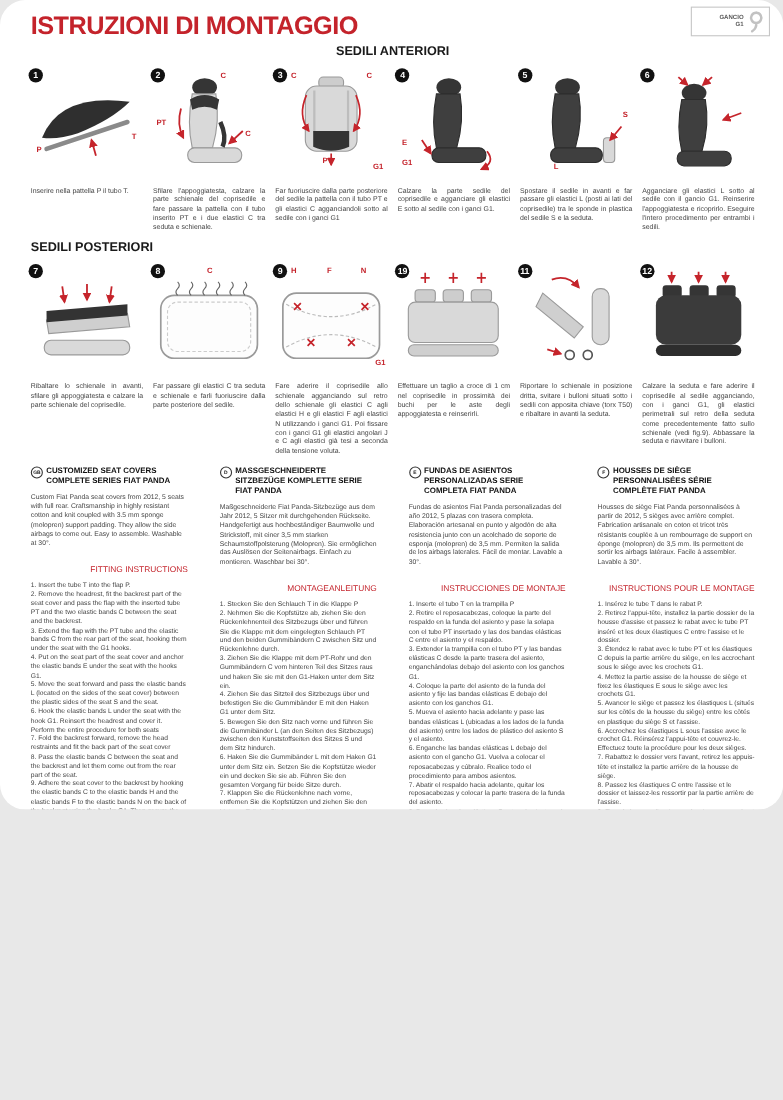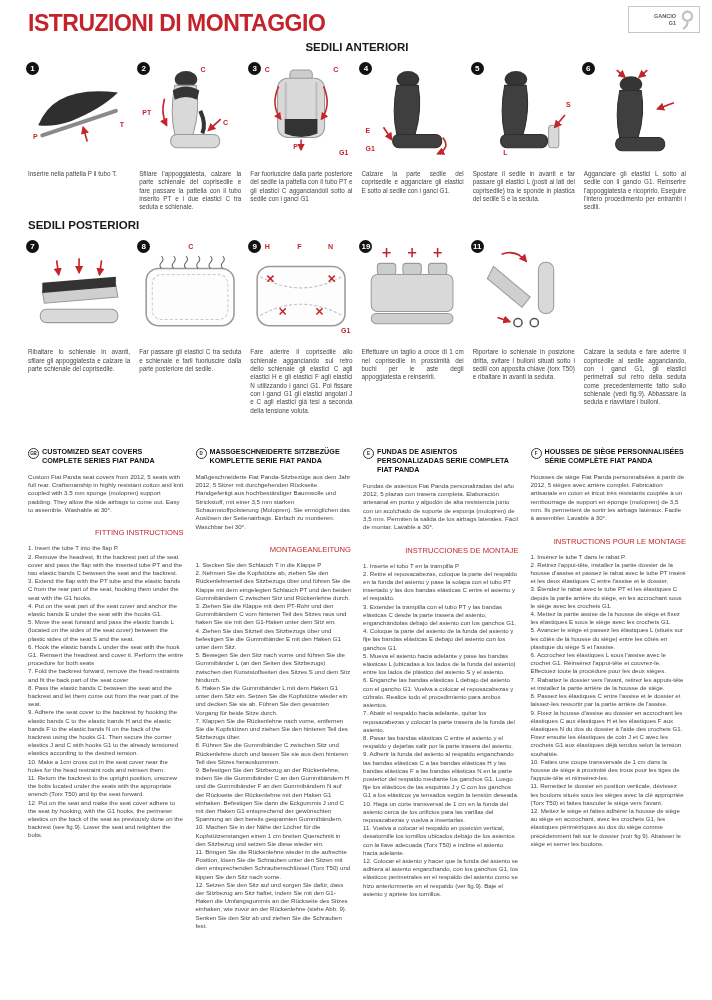--- a/index.html
+++ b/index.html
@@ -1,31 +1,31 @@
 <!DOCTYPE html>
 <html><head>
 <meta charset="utf-8">
 <style>
   html,body{margin:0;padding:0;background:#e8e8e8;}
-  .page{position:relative;width:712px;height:1000px;background:#ffffff;font-family:"Liberation Sans",sans-serif;overflow:hidden;margin:0 auto;box-sizing:border-box;}
+  .page{position:relative;width:712px;height:736px;background:#ffffff;font-family:"Liberation Sans",sans-serif;overflow:hidden;margin:0 auto;box-sizing:border-box;border-radius:23px;}
   .content{padding:10px 26px 0 28px;}
   .title{margin:0;font-size:23px;font-weight:bold;color:#c4232b;letter-spacing:-0.5px;}
   .sub{margin:4px 0 0;font-size:11.5px;font-weight:bold;color:#1a1a1a;text-align:center;}
   .hook-box{position:absolute;top:6px;right:12px;width:72px;height:27px;border:1px solid #c6c6c6;display:flex;align-items:center;justify-content:flex-end;gap:4px;padding:0 4px;box-sizing:border-box;background:#fff;}
   .hook-text{font-size:5.5px;font-weight:bold;color:#5a5a5a;text-align:right;line-height:7px;}
   .grid6{display:grid;grid-template-columns:repeat(6,1fr);gap:9px;}
   .illus-row{margin-top:12px;height:100px;}
   .panel{position:relative;height:100px;}
   .num-badge{position:absolute;top:-3px;left:-2px;width:13px;height:13px;border-radius:50%;background:#111;color:#fff;font-size:8px;font-weight:bold;display:flex;align-items:center;justify-content:center;z-index:2;}
   svg.illus{width:100%;height:100%;display:block;}
   .plbl{position:absolute;font-size:7px;font-weight:bold;color:#c4232b;z-index:2;}
   .cap-row{margin-top:5px;}
   .cap{font-size:6.3px;line-height:8.3px;color:#454545;text-align:justify;}
   .rear-head{margin:8px 0 0;font-size:11.5px;font-weight:bold;color:#1a1a1a;}
-  .lang-row{display:grid;grid-template-columns:repeat(4,1fr);gap:12px;margin-top:32px;}
+  .lang-row{display:grid;grid-template-columns:repeat(4,1fr);gap:29px;margin-top:8px;}
   .col-head{display:flex;gap:3px;align-items:flex-start;}
   .lang-badge{flex:0 0 auto;width:9px;height:9px;border:1px solid #333;border-radius:50%;font-size:4.5px;font-weight:bold;display:flex;align-items:center;justify-content:center;color:#222;letter-spacing:-0.2px;margin-top:1px;}
   .col-title{font-size:7.2px;font-weight:bold;line-height:9px;color:#111;}
   .intro{margin:8px 0 0;font-size:6.2px;line-height:8.3px;color:#454545;}
   .red-head{margin:14px 0 0;font-size:7.6px;font-weight:normal;color:#c4232b;text-align:right;}
   .steps{margin-top:7px;font-size:6.1px;line-height:8.2px;color:#454545;white-space:pre-line;}
 </style>
 </head>
 <body>
 
@@ -236,20 +236,38 @@
               <marker id="m11" markerWidth="5" markerHeight="5" refX="4" refY="2.5" orient="auto">
                 <path d="M0,0L5,2.5L0,5Z" fill="#c5242b"></path>
               </marker>
             </defs>
           <rect x="64" y="16" width="15" height="50" rx="7" fill="#d9d9d9" stroke="#9a9a9a"></rect>
           <path d="M20,20 L56,50 L48,60 L14,32 Z" fill="#cfcfcf" stroke="#9a9a9a"></path>
           <circle cx="44" cy="75" r="4" fill="none" stroke="#555" stroke-width="1.5"></circle>
           <circle cx="60" cy="75" r="4" fill="none" stroke="#555" stroke-width="1.5"></circle>
           <path d="M28,8 q14,-5 24,7" stroke="#c5242b" stroke-width="1.6" fill="none" marker-end="url(#m11)"></path>
           <path d="M24,70 L36,74" stroke="#c5242b" stroke-width="1.6" fill="none" marker-end="url(#m11)"></path>
+        </svg>
+      </div>
+      <div class="panel">
+        <span class="num-badge">12</span>
+        <svg class="illus" viewBox="0 0 100 92">
+          <defs>
+              <marker id="m12" markerWidth="5" markerHeight="5" refX="4" refY="2.5" orient="auto">
+                <path d="M0,0L5,2.5L0,5Z" fill="#c5242b"></path>
+              </marker>
+            </defs>
+          <rect x="18" y="13" width="17" height="11" rx="3" fill="#353535"></rect>
+          <rect x="42" y="13" width="17" height="11" rx="3" fill="#353535"></rect>
+          <rect x="66" y="13" width="17" height="11" rx="3" fill="#353535"></rect>
+          <rect x="12" y="22" width="76" height="44" rx="9" fill="#3b3b3b"></rect>
+          <rect x="12" y="66" width="76" height="10" rx="5" fill="#2d2d2d"></rect>
+          <path d="M26,1 L26,10" stroke="#c5242b" stroke-width="1.6" fill="none" marker-end="url(#m12)"></path>
+          <path d="M50,1 L50,10" stroke="#c5242b" stroke-width="1.6" fill="none" marker-end="url(#m12)"></path>
+          <path d="M74,1 L74,10" stroke="#c5242b" stroke-width="1.6" fill="none" marker-end="url(#m12)"></path>
         </svg>
       </div>
     </div>
 
     <div class="grid6 cap-row">
       <div class="cap">Ribaltare lo schienale in avanti, sfilare gli appoggiatesta e calzare la parte schienale del coprisedile.</div>
       <div class="cap">Far passare gli elastici C tra seduta e schienale e farli fuoriuscire dalla parte posteriore del sedile.</div>
       <div class="cap">Fare aderire il coprisedile allo schienale agganciando sul retro dello schienale gli elastici C agli elastici H e gli elastici F agli elastici N utilizzando i ganci G1. Poi fissare con i ganci G1 gli elastici angolari J e C agli elastici già tesi a seconda della tensione voluta.</div>
       <div class="cap">Effettuare un taglio a croce di 1 cm nel coprisedile in prossimità dei buchi per le aste degli appoggiatesta e reinserirli.</div>
       <div class="cap">Riportare lo schienale in posizione dritta, svitare i bulloni situati sotto i sedili con apposita chiave (torx T50) e ribaltare in avanti la seduta.</div>

